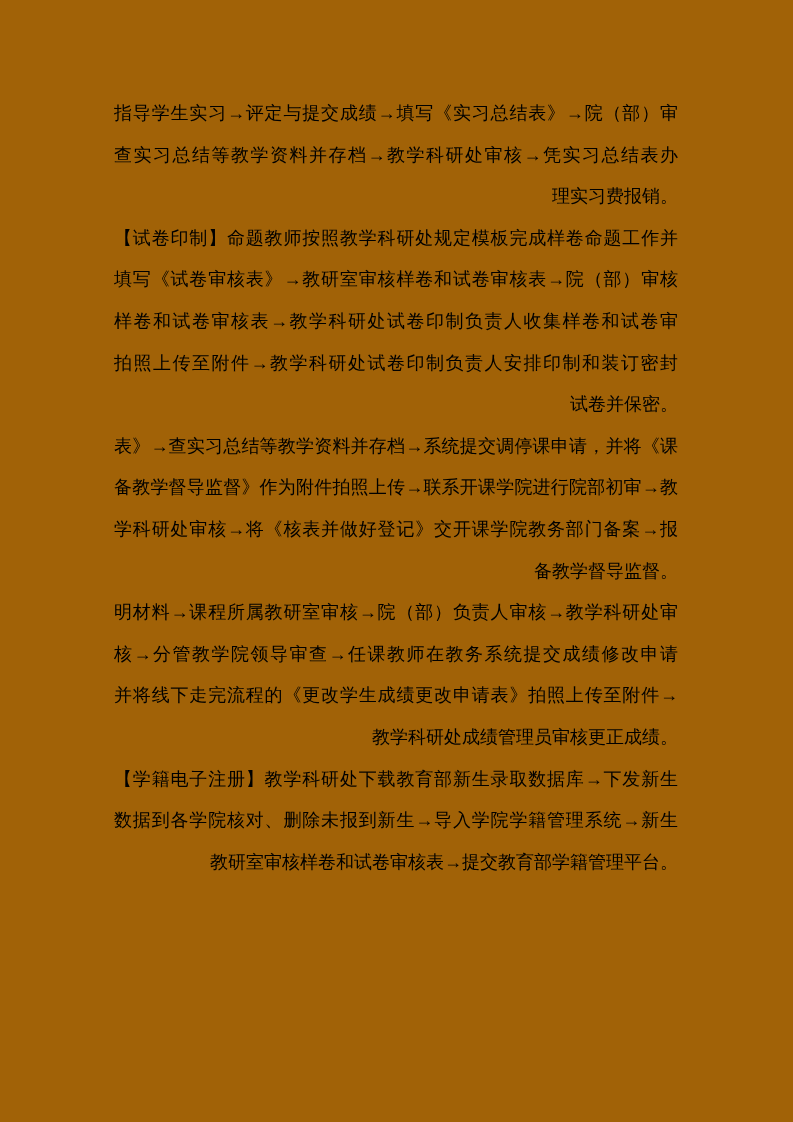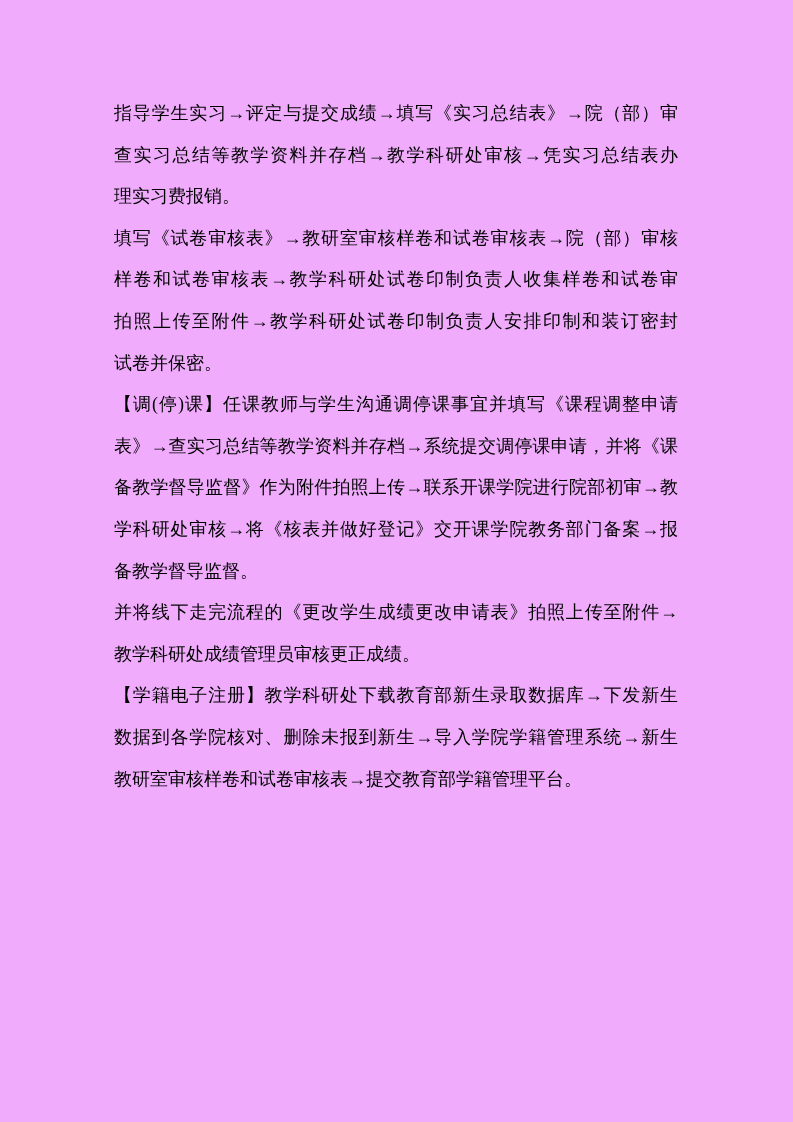--- a/index.html
+++ b/index.html
@@ -4,74 +4,76 @@
 <style>
   html, body {
     margin: 0;
     padding: 0;
     background: #ffffff;
   }
   .page {
     position: relative;
     width: 793px;
     height: 1122px;
-    background: #f0abfc;
+    background: #a16207;
     overflow: hidden;
     font-family: "Liberation Serif", "DejaVu Serif", serif;
   }
   .doc-body {
     position: absolute;
     left: 114px;
     top: 93px;
     width: 564px;
     font-size: 18px;
     line-height: 41.6px;
     color: #000000;
     letter-spacing: 0;
   }
   .paragraph {
     margin: 0;
     padding: 0;
   }
   .line {
     height: 41.6px;
     overflow: hidden;
-    text-align: left;
+    text-align: right;
     white-space: normal;
   }
   .line.fill {
     text-align: justify;
     text-align-last: justify;
     text-justify: inter-character;
   }
 </style>
 </head>
 <body>
 
 <div class="page">
   <div class="doc-body" style="color: rgb(0, 0, 0);">
       <div class="paragraph">
         <div class="line fill">指导学生实习→评定与提交成绩→填写《实习总结表》→院（部）审</div>
         <div class="line fill">查实习总结等教学资料并存档→教学科研处审核→凭实习总结表办</div>
         <div class="line">理实习费报销。</div>
       </div>
       <div class="paragraph">
+        <div class="line fill">【试卷印制】命题教师按照教学科研处规定模板完成样卷命题工作并</div>
         <div class="line fill">填写《试卷审核表》→教研室审核样卷和试卷审核表→院（部）审核</div>
         <div class="line fill">样卷和试卷审核表→教学科研处试卷印制负责人收集样卷和试卷审</div>
         <div class="line fill">拍照上传至附件→教学科研处试卷印制负责人安排印制和装订密封</div>
         <div class="line">试卷并保密。</div>
       </div>
       <div class="paragraph">
-        <div class="line fill">【调(停)课】任课教师与学生沟通调停课事宜并填写《课程调整申请</div>
         <div class="line fill">表》→查实习总结等教学资料并存档→系统提交调停课申请，并将《课</div>
         <div class="line fill">备教学督导监督》作为附件拍照上传→联系开课学院进行院部初审→教</div>
         <div class="line fill">学科研处审核→将《核表并做好登记》交开课学院教务部门备案→报</div>
         <div class="line">备教学督导监督。</div>
       </div>
       <div class="paragraph">
+        <div class="line fill">明材料→课程所属教研室审核→院（部）负责人审核→教学科研处审</div>
+        <div class="line fill">核→分管教学院领导审查→任课教师在教务系统提交成绩修改申请</div>
         <div class="line fill">并将线下走完流程的《更改学生成绩更改申请表》拍照上传至附件→</div>
         <div class="line">教学科研处成绩管理员审核更正成绩。</div>
       </div>
       <div class="paragraph">
         <div class="line fill">【学籍电子注册】教学科研处下载教育部新生录取数据库→下发新生</div>
         <div class="line fill">数据到各学院核对、删除未报到新生→导入学院学籍管理系统→新生</div>
         <div class="line">教研室审核样卷和试卷审核表→提交教育部学籍管理平台。</div>
       </div>
     </div>
 </div>

